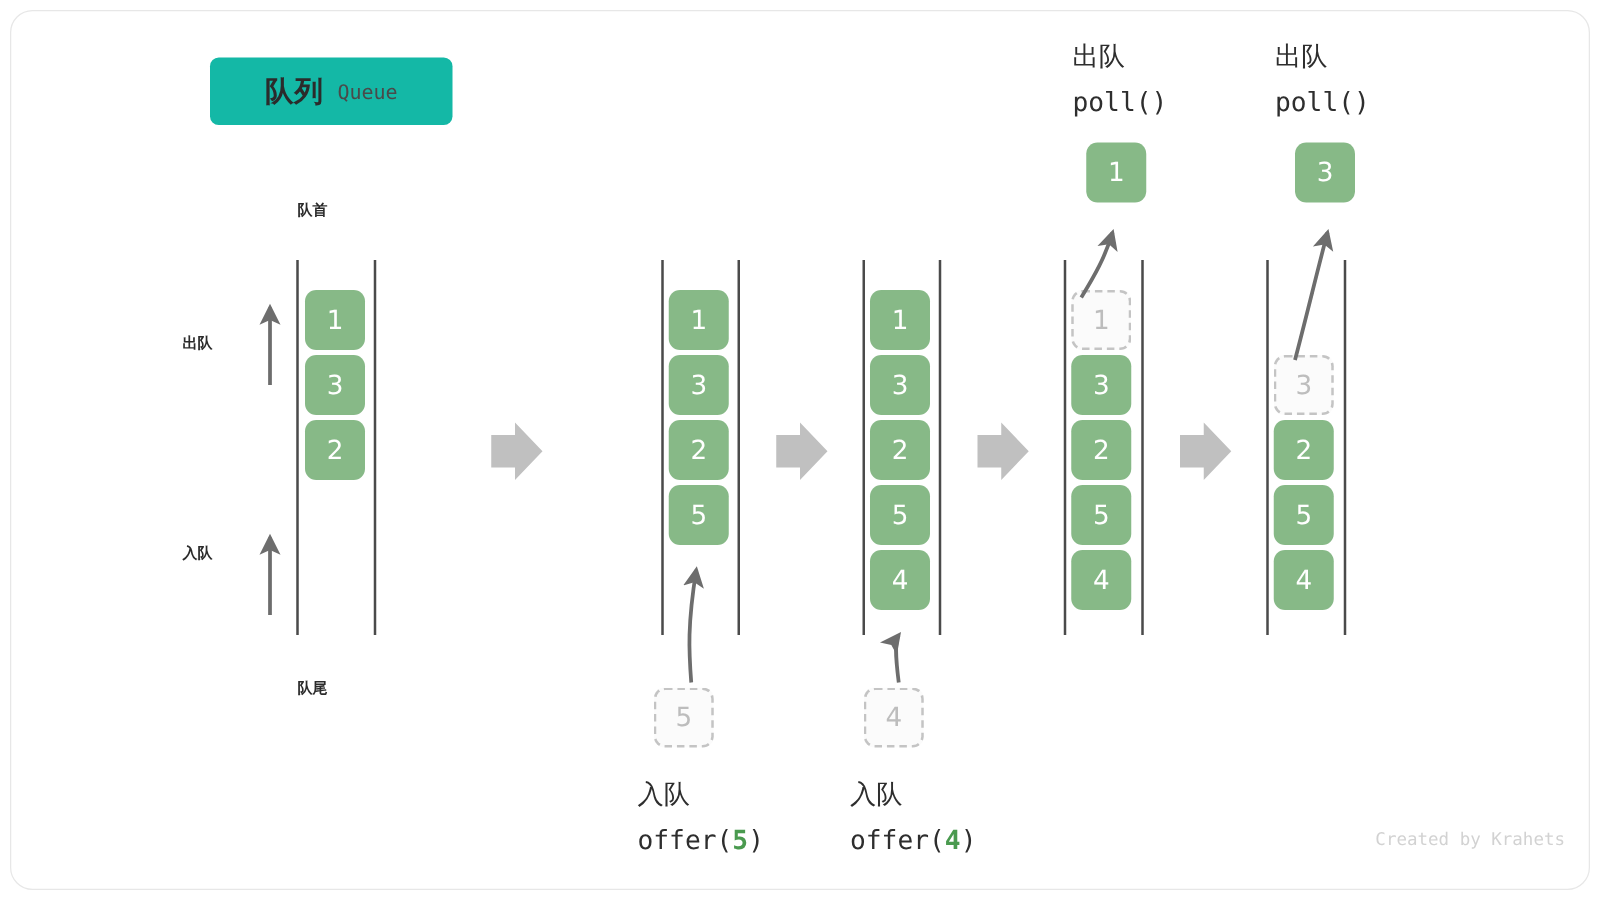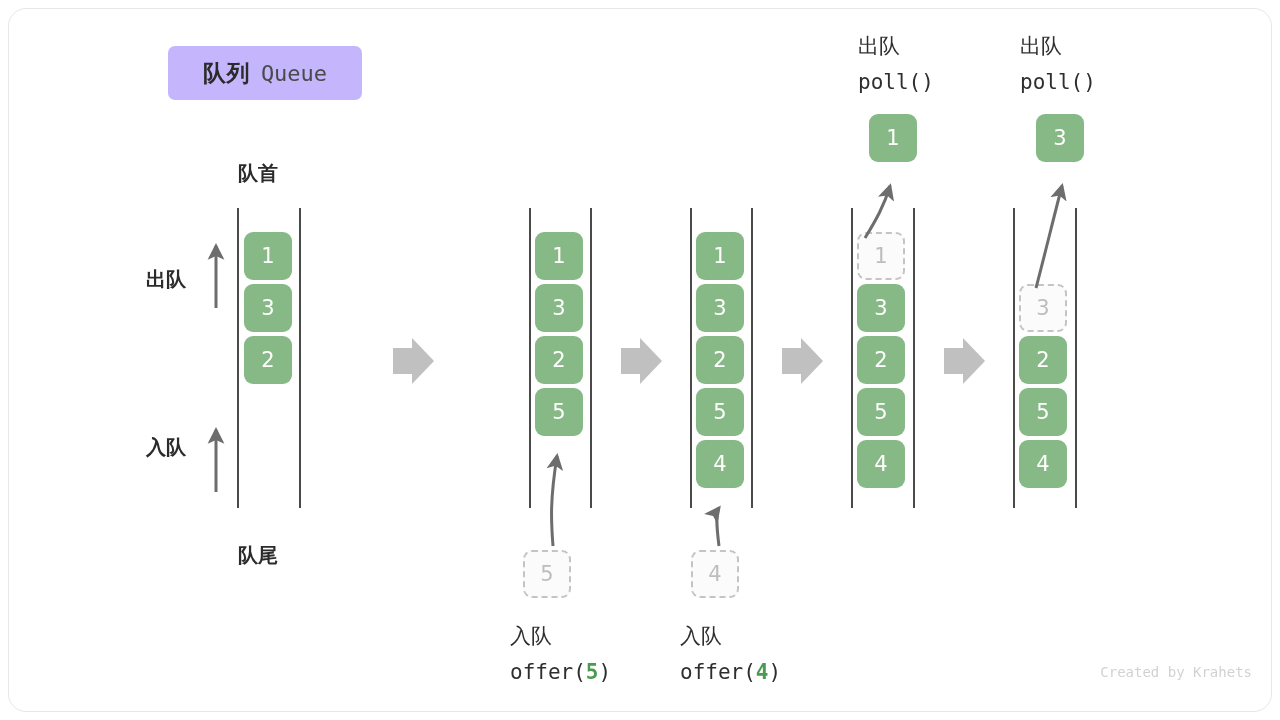--- a/index.html
+++ b/index.html
@@ -34,46 +34,46 @@
     height: 720px;
   }
 
   
   #title-badge {
     position: absolute;
     left: 168px;
     top: 46px;
     width: 194px;
     height: 54px;
-    background: #c4b5fd;
+    background: #14b8a6;
     border-radius: 7px;
     display: flex;
     align-items: center;
     justify-content: center;
     gap: 11px;
   }
   #title-badge .cn {
     font-family: "Liberation Sans", sans-serif;
     font-weight: bold;
     font-size: 23px;
     color: #2b2b2b;
     letter-spacing: 0.5px;
   }
   #title-badge .en {
     font-family: "DejaVu Sans Mono", monospace;
-    font-size: 22px;
+    font-size: 16px;
     color: #4a4a4a;
   }
 
   
   .cn-bold {
     position: absolute;
     font-family: "Liberation Sans", sans-serif;
     font-weight: bold;
-    font-size: 20px;
+    font-size: 12px;
     color: #2b2b2b;
     white-space: nowrap;
   }
   .caption {
     position: absolute;
     font-family: "Liberation Sans", sans-serif;
     font-size: 21px;
     color: #2e2e2e;
     white-space: nowrap;
     text-align: left;

